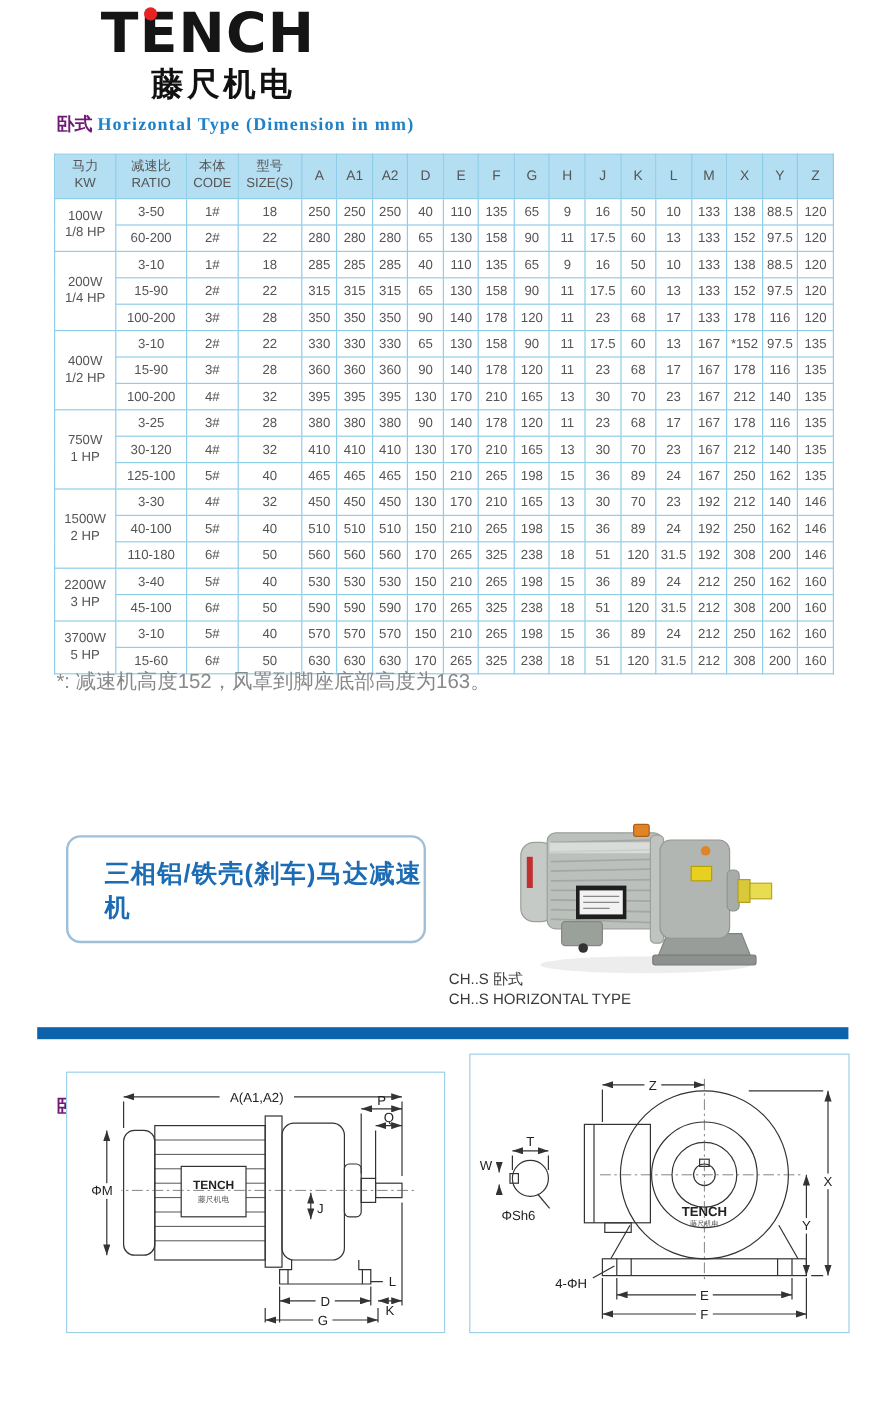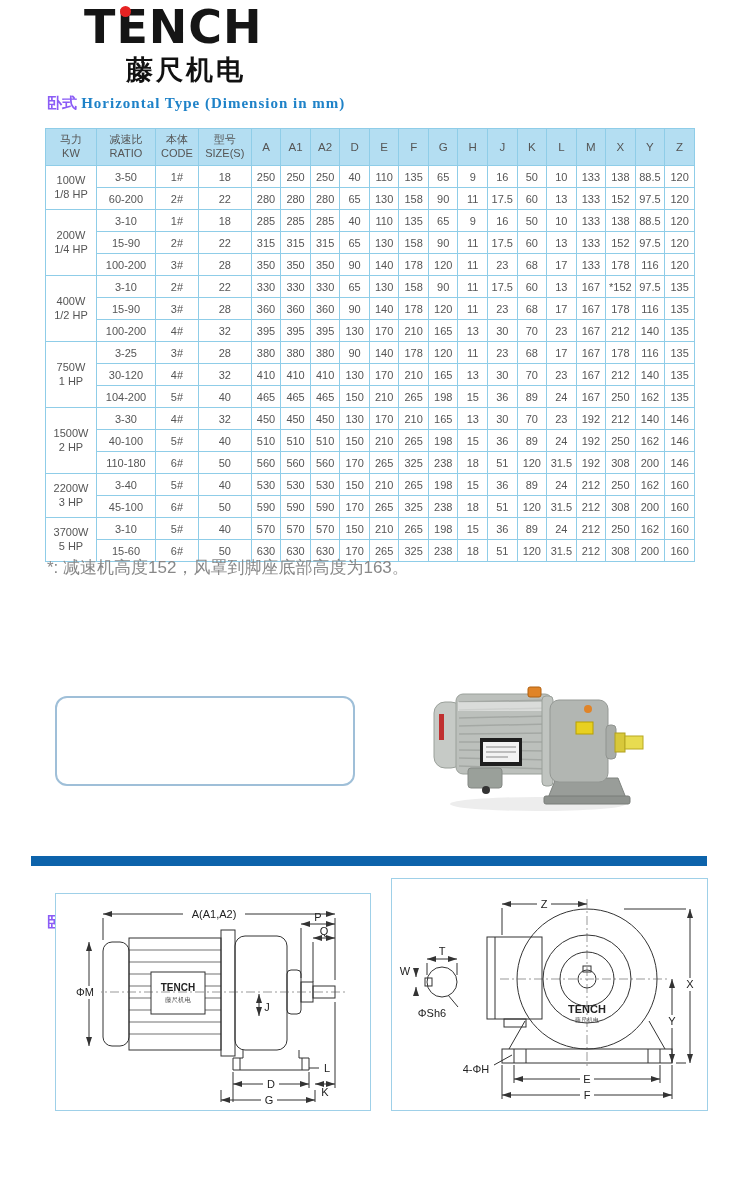--- a/index.html
+++ b/index.html
@@ -6,21 +6,21 @@
   .page{position:relative;width:737px;height:1187px;background:#fff;overflow:hidden;
         font-family:"Liberation Sans","DejaVu Sans",sans-serif;color:#333;}
   
   .logo-wrap{position:absolute;left:84px;top:4px;width:220px;}
   .logo-brand{font-family:"DejaVu Sans",sans-serif;font-weight:900;font-size:46px;
               letter-spacing:1px;color:#151515;line-height:1;}
   .logo-dot{position:absolute;left:36px;top:2px;width:11px;height:11px;border-radius:50%;background:#e62222;}
   .logo-cn{font-weight:700;font-size:27px;color:#111;letter-spacing:3px;margin-left:42px;margin-top:2px;}
   
   .sec-head{position:absolute;left:47px;font-size:15px;}
-  .sec-head .cn{font-weight:700;color:#8b5cf6;}
+  .sec-head .cn{font-weight:700;color:#701a75;}
   .sec-head .en{font-weight:700;color:#1e82c8;letter-spacing:1px;font-family:Liberation Serif, serif;}
   
   .spec-table{position:absolute;left:45px;top:128px;border-collapse:collapse;table-layout:fixed;width:650px;}
   .spec-table th,.spec-table td{border:1px solid #8fcde8;text-align:center;vertical-align:middle;
       font-size:11px;color:#555;padding:0;background:#fff;}
   .spec-table th{background:#b4def2;height:36px;font-weight:400;line-height:1.25;}
   .spec-table th.dim{font-size:11.5px;}
   .spec-table td{height:21px;}
   .spec-table td.power div{line-height:1.25;}
   
@@ -316,21 +316,21 @@
           <td>13</td>
           <td>30</td>
           <td>70</td>
           <td>23</td>
           <td>167</td>
           <td>212</td>
           <td>140</td>
           <td>135</td>
         </tr>
         <tr>
-          <td>104-200</td>
+          <td>125-100</td>
           <td>5#</td>
           <td>40</td>
           <td>465</td>
           <td>465</td>
           <td>465</td>
           <td>150</td>
           <td>210</td>
           <td>265</td>
           <td>198</td>
           <td>15</td>
@@ -493,20 +493,21 @@
           <td>308</td>
           <td>200</td>
           <td>160</td>
         </tr>
       </tbody>
   </table>
 
   <div class="footnote">*: 减速机高度152，风罩到脚座底部高度为163。</div>
 
   <div class="banner">
+    <div class="t">三相铝/铁壳(刹车)马达减速机</div>
   </div>
 
   <svg class="motor-photo" width="225" height="135" viewBox="0 0 225 135">
     <ellipse cx="110" cy="124" rx="88" ry="7" fill="#ededed"></ellipse>
     <rect x="6" y="22" width="28" height="66" rx="11" fill="#c6cac6" stroke="#9aa09a"></rect>
     <rect x="11" y="34" width="5" height="26" fill="#c03030"></rect>
     <rect x="28" y="14" width="96" height="80" rx="7" fill="#bcc0bc" stroke="#9aa09a"></rect>
     <g stroke="#a4a8a4" stroke-width="1.5">
       <line x1="31" y1="22" x2="121" y2="20"></line>
         <line x1="31" y1="30" x2="121" y2="28"></line>
@@ -531,20 +532,24 @@
     <rect x="116" y="116" width="86" height="8" rx="2" fill="#8e928e" stroke="#787c78"></rect>
     <rect x="114" y="16" width="11" height="90" rx="4" fill="#c0c4c0" stroke="#9aa09a"></rect>
     <rect x="122" y="20" width="58" height="82" rx="9" fill="#b2b6b2" stroke="#949894"></rect>
     <rect x="148" y="42" width="17" height="12" fill="#e8d020" stroke="#b8a000"></rect>
     <circle cx="160" cy="29" r="4" fill="#e08428"></circle>
     <rect x="178" y="45" width="10" height="34" rx="4" fill="#a8aca8" stroke="#909490"></rect>
     <rect x="187" y="53" width="10" height="19" fill="#d8c83a" stroke="#b0a020"></rect>
     <rect x="197" y="56" width="18" height="13" fill="#e8dc50" stroke="#b8a820"></rect>
   </svg>
 
+  <div class="caption">
+    <div>CH..S 卧式</div>
+    <div>CH..S HORIZONTAL TYPE</div>
+  </div>
 
   <div class="bluebar"></div>
 
   <div class="sec-head" style="top:869px;margin-top:44px;">
     <span class="cn">卧式</span>
     <span class="en" style="letter-spacing:2px;">Horizontal Type</span>
   </div>
 
   <div class="draw-box box-left">
     <svg width="300" height="212" viewBox="0 0 300 212">

